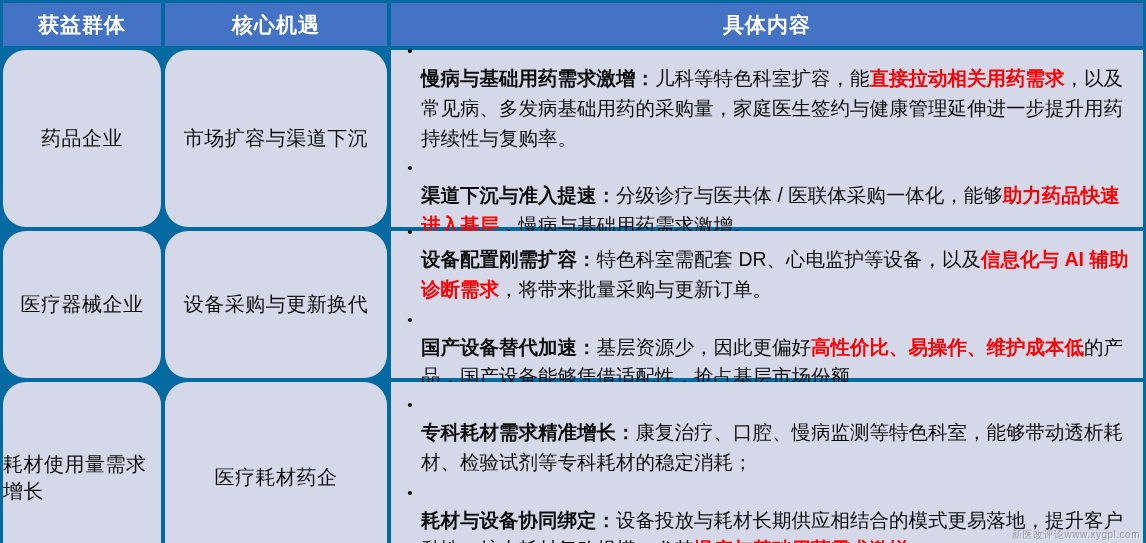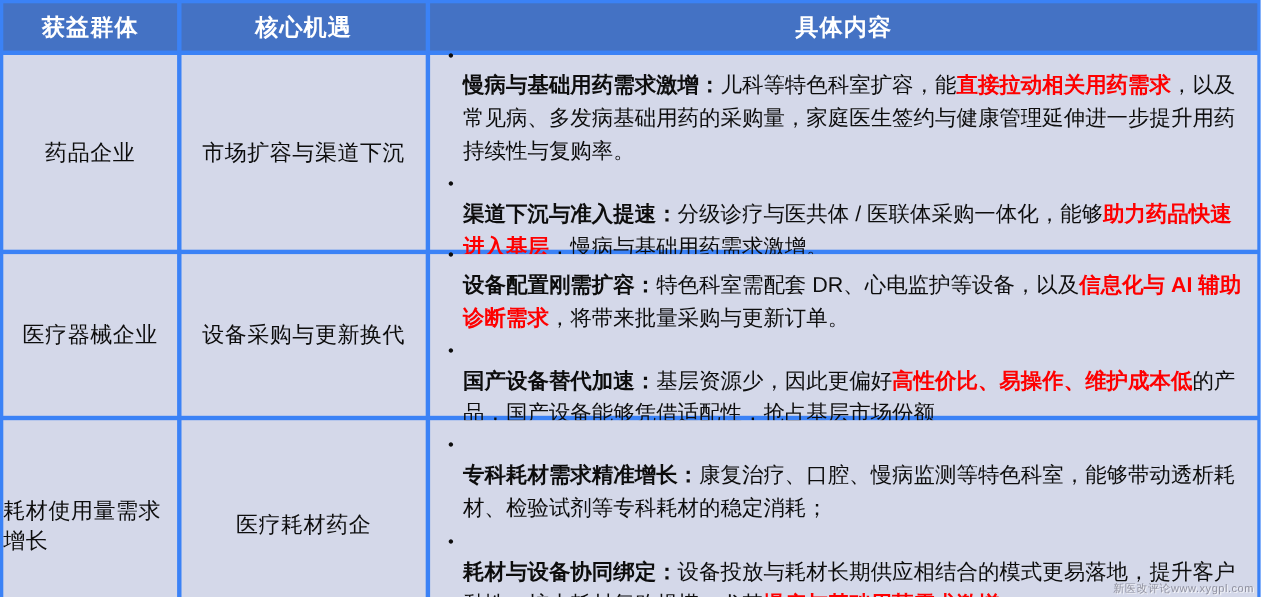--- a/index.html
+++ b/index.html
@@ -10,40 +10,41 @@
     position: relative;
   }
   .table {
     width: 1146px;
     height: 543px;
     display: grid;
     grid-template-columns: 158px 222px 1fr;
     grid-template-rows: 43px 177px 147px 1fr;
     gap: 4px;
     padding: 3px;
-    background: #3b82f6;
+    background: #0369a1;
   }
   .cell { background: #d4d8e9; }
   .header-cell {
     background: #4472c4;
     color: #ffffff;
     font-weight: bold;
     font-size: 21px;
     display: flex;
     align-items: center;
     justify-content: center;
     letter-spacing: 1px;
   }
   .label-cell {
     display: flex;
     align-items: center;
     justify-content: center;
     font-size: 20px;
     color: #0d0d0d;
     letter-spacing: 0.5px;
+    border-radius: 23px;
   }
   .content-cell {
     display: flex;
     flex-direction: column;
     justify-content: center;
     padding: 8px 10px 8px 8px;
   }
   .bullet {
     display: flex;
     align-items: flex-start;

